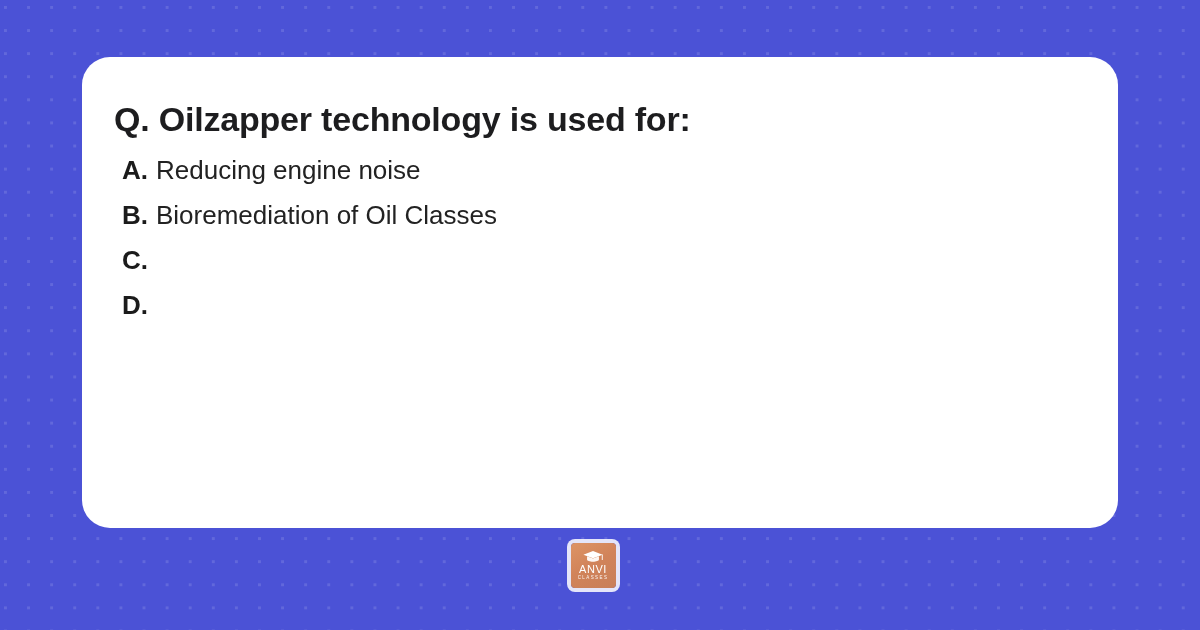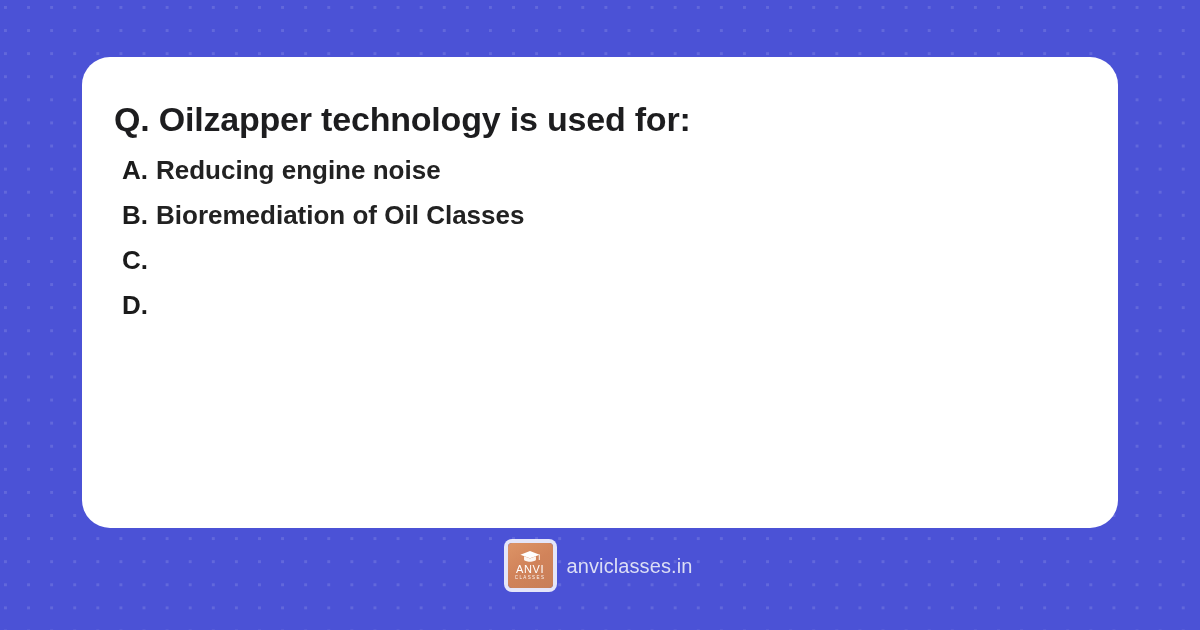--- a/index.html
+++ b/index.html
@@ -68,21 +68,21 @@
   }
 
   .option-letter {
     font-weight: 700;
     min-width: 34px;
     flex: 0 0 auto;
     color: #1b1b1b;
   }
 
   .option-text {
-    font-weight: 700;
+    font-weight: 400;
     color: #222222;
   }
 
   .brand-footer {
     position: absolute;
     left: 0;
     right: 0;
     top: 543px;
     display: flex;
     align-items: center;
@@ -188,18 +188,17 @@
       <svg class="cap-icon" viewBox="0 0 24 14" aria-hidden="true">
         <path d="M12 1 L22.5 5 L12 9 L1.5 5 Z" fill="#ffffff"></path>
         <path d="M5.5 6.6 L5.5 10.2 C5.5 11.6 8.6 12.6 12 12.6 C15.4 12.6 18.5 11.6 18.5 10.2 L18.5 6.6 L12 9.2 Z" fill="#ffffff" opacity="0.93"></path>
         <rect x="21.6" y="4.8" width="1" height="6" fill="#ffffff"></rect>
       </svg>
       <span class="brand-logo-name">ANVI</span>
       <span class="brand-logo-sub">CLASSES</span>
     </div>
 
     <div class="brand-text">
-      <span class="brand-url">anviclasses.in</span>
     </div>
 
   </div>
 
 </div>
 
 </body></html>

